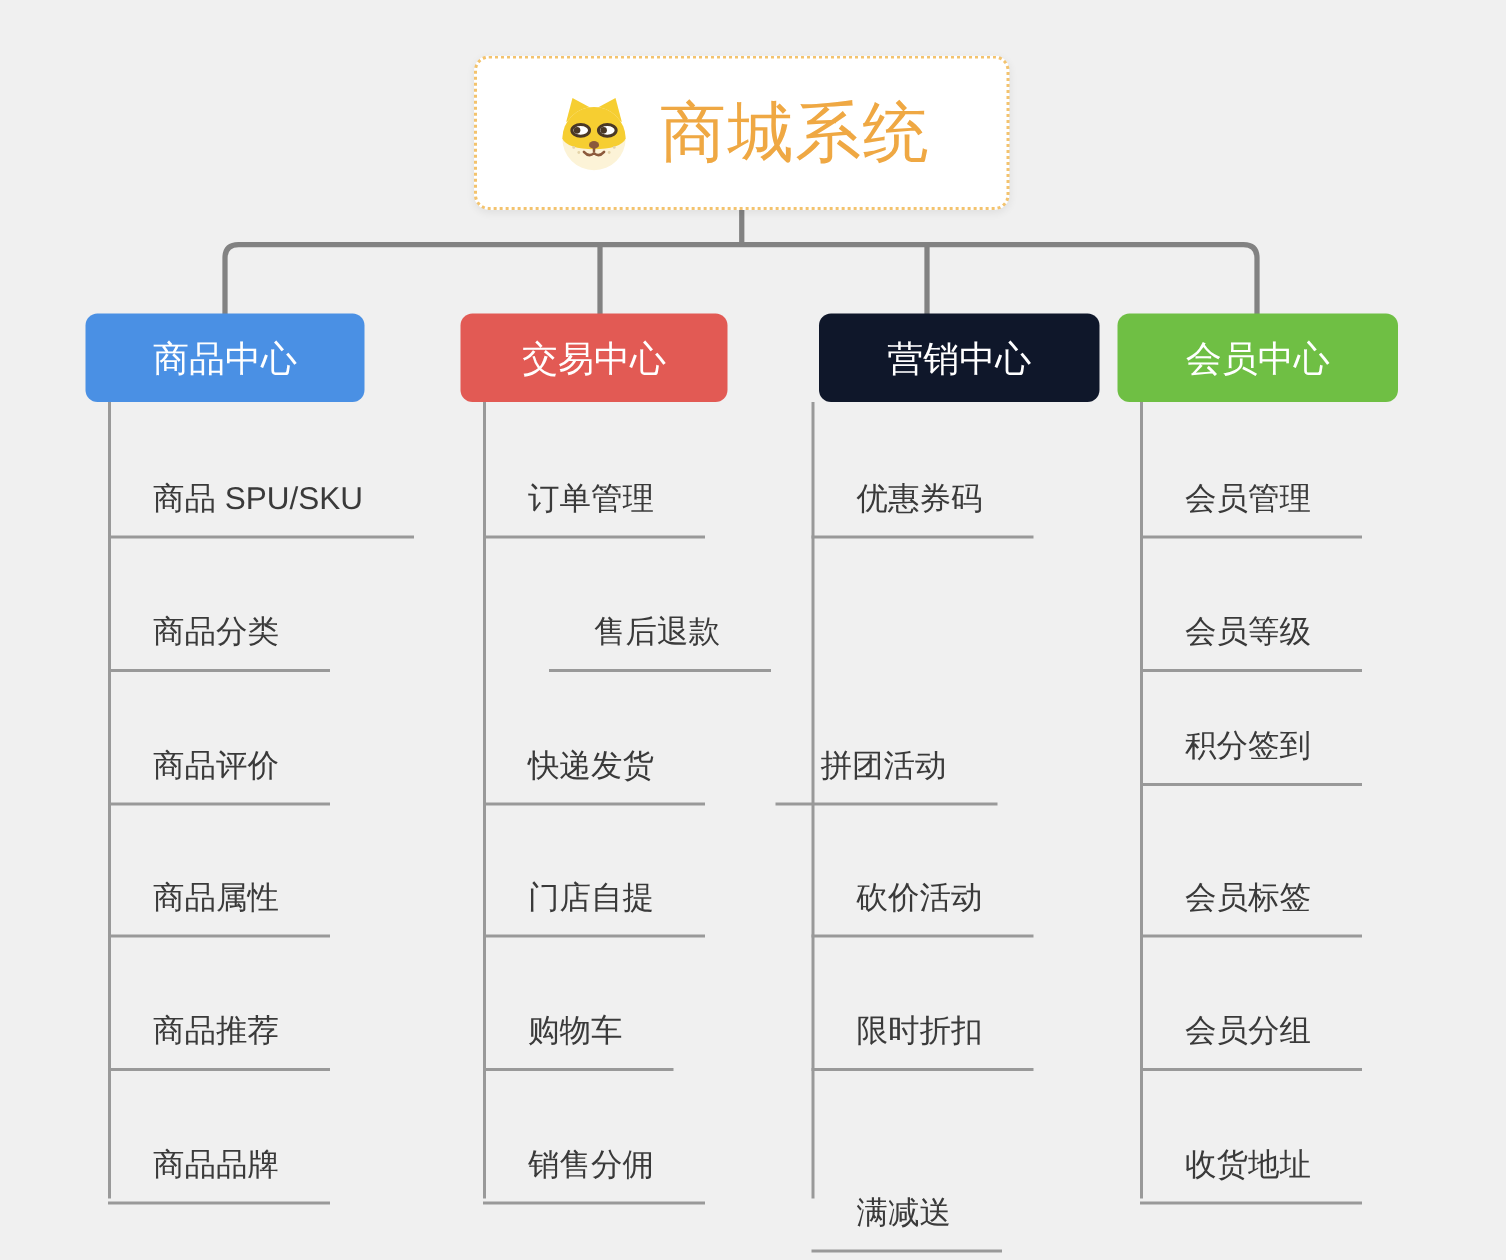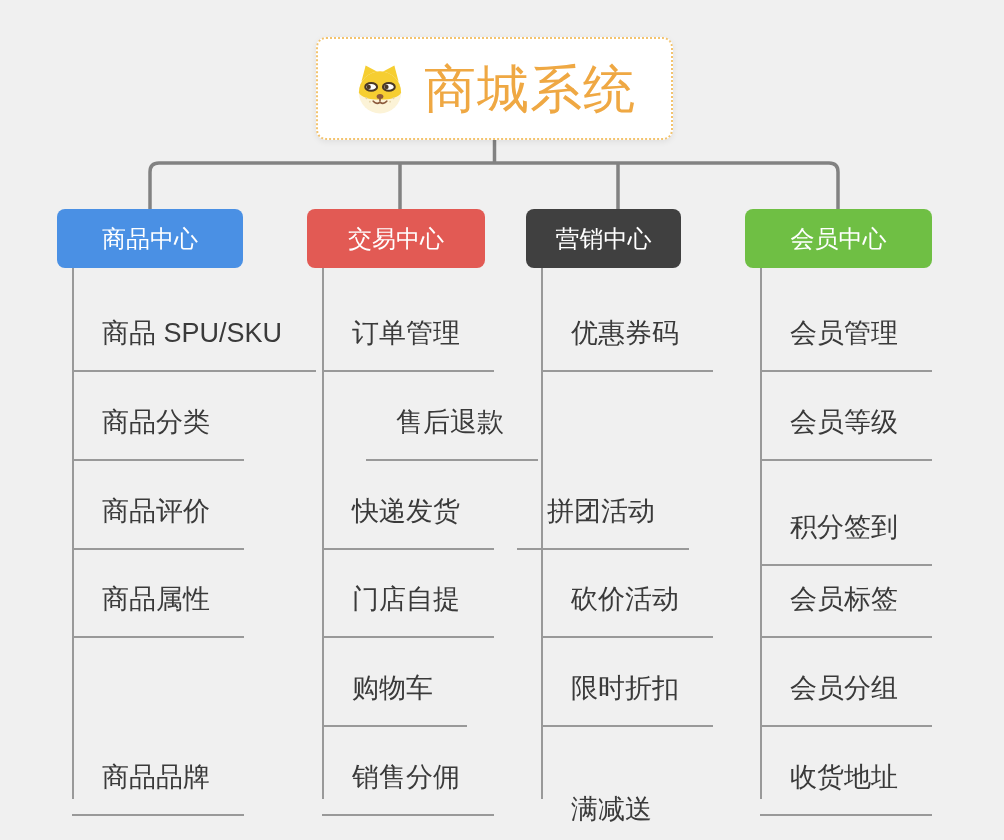--- a/index.html
+++ b/index.html
@@ -29,21 +29,21 @@
     border: 2px dotted #f3c36e;
     border-radius: 10px;
     box-shadow: 0 2px 6px rgba(0,0,0,0.07);
     display: flex;
     align-items: center;
     justify-content: center;
     gap: 17px;
     cursor: pointer;
   }
   .root-title {
-    font-size: 52px;
+    font-size: 44px;
     line-height: 1;
     color: #efa843;
     letter-spacing: 1px;
     white-space: nowrap;
     text-align: center;
   }
   .branch-header {
     position: absolute;
     top: 209px;
     height: 59px;
@@ -58,23 +58,23 @@
   }
   .trunk {
     position: absolute;
     top: 268px;
     width: 2px;
     height: 531px;
     background: #999999;
   }
   .child {
     position: absolute;
-    padding: 0 34px 23px 30px;
+    padding: 0 34px 10px 30px;
     border-bottom: 2px solid #999999;
-    font-size: 27px;
+    font-size: 21px;
     line-height: 28px;
     color: #3a3a3a;
     white-space: nowrap;
     cursor: pointer;
   }
 </style>
 </head>
 <body>
 
 <div class="canvas">
@@ -105,47 +105,48 @@
         <circle cx="20" cy="47" r="1.1" fill="#e4d3a8"></circle>
         <circle cx="48" cy="43" r="1.1" fill="#e4d3a8"></circle>
         <circle cx="44" cy="47" r="1.1" fill="#e4d3a8"></circle>
       </svg>
     </span>
     <span class="root-title">商城系统</span>
   </div>
 
   <div class="branch-header" style="left: 57px; width: 186px; background-color: rgb(74, 144, 228);">商品中心</div>
   <div class="branch-header" style="left: 307px; width: 178px; background-color: rgb(226, 90, 84);">交易中心</div>
-  <div class="branch-header" style="left: 526px; width: 155px; background-color: #404040;">营销中心</div>
+  <div class="branch-header" style="left: 546px; width: 187px; background-color: #0f172a;">营销中心</div>
   <div class="branch-header" style="left: 745px; width: 187px; background-color: rgb(111, 191, 68);">会员中心</div>
 
   <div class="trunk" style="left:72px;"></div>
   <div class="trunk" style="left:322px;"></div>
   <div class="trunk" style="left:541px;"></div>
   <div class="trunk" style="left:760px;"></div>
 
   <div class="child" style="left:72px; top:319px;">商品 SPU/SKU</div>
   <div class="child" style="left:72px; top:497px;">商品评价</div>
   <div class="child" style="left:72px; top:408px;">商品分类</div>
   <div class="child" style="left:72px; top:585px;">商品属性</div>
+  <div class="child" style="left:72px; top:674px;">商品推荐</div>
   <div class="child" style="left:72px; top:763px;">商品品牌</div>
 
   <div class="child" style="left:322px; top:319px;">订单管理</div>
   <div class="child" style="left:322px; top:408px;margin-left:44px;">售后退款</div>
   <div class="child" style="left:322px; top:497px;">快递发货</div>
   <div class="child" style="left:322px; top:585px;">门店自提</div>
   <div class="child" style="left:322px; top:674px;">购物车</div>
   <div class="child" style="left:322px; top:763px;">销售分佣</div>
 
   <div class="child" style="left:541px; top:319px;">优惠券码</div>
   <div class="child" style="left:517px; top:497px;">拼团活动</div>
   <div class="child" style="left:541px; top:585px;">砍价活动</div>
   <div class="child" style="left:541px; top:674px;text-align:center;">限时折扣</div>
   <div class="child" style="left:541px; top:763px;margin-top:32px;">满减送</div>
 
   <div class="child" style="left:760px; top:319px;">会员管理</div>
   <div class="child" style="left:760px; top:408px;">会员等级</div>
-  <div class="child" style="left:760px; top:513px;">积分签到</div>
+  <div class="child" style="left:760px; top:484px;">积分签到</div>
   <div class="child" style="left:760px; top:585px;">会员标签</div>
   <div class="child" style="left:760px; top:674px;">会员分组</div>
   <div class="child" style="left:760px; top:763px;">收货地址</div>
 
 </div>
 
 </body></html>

